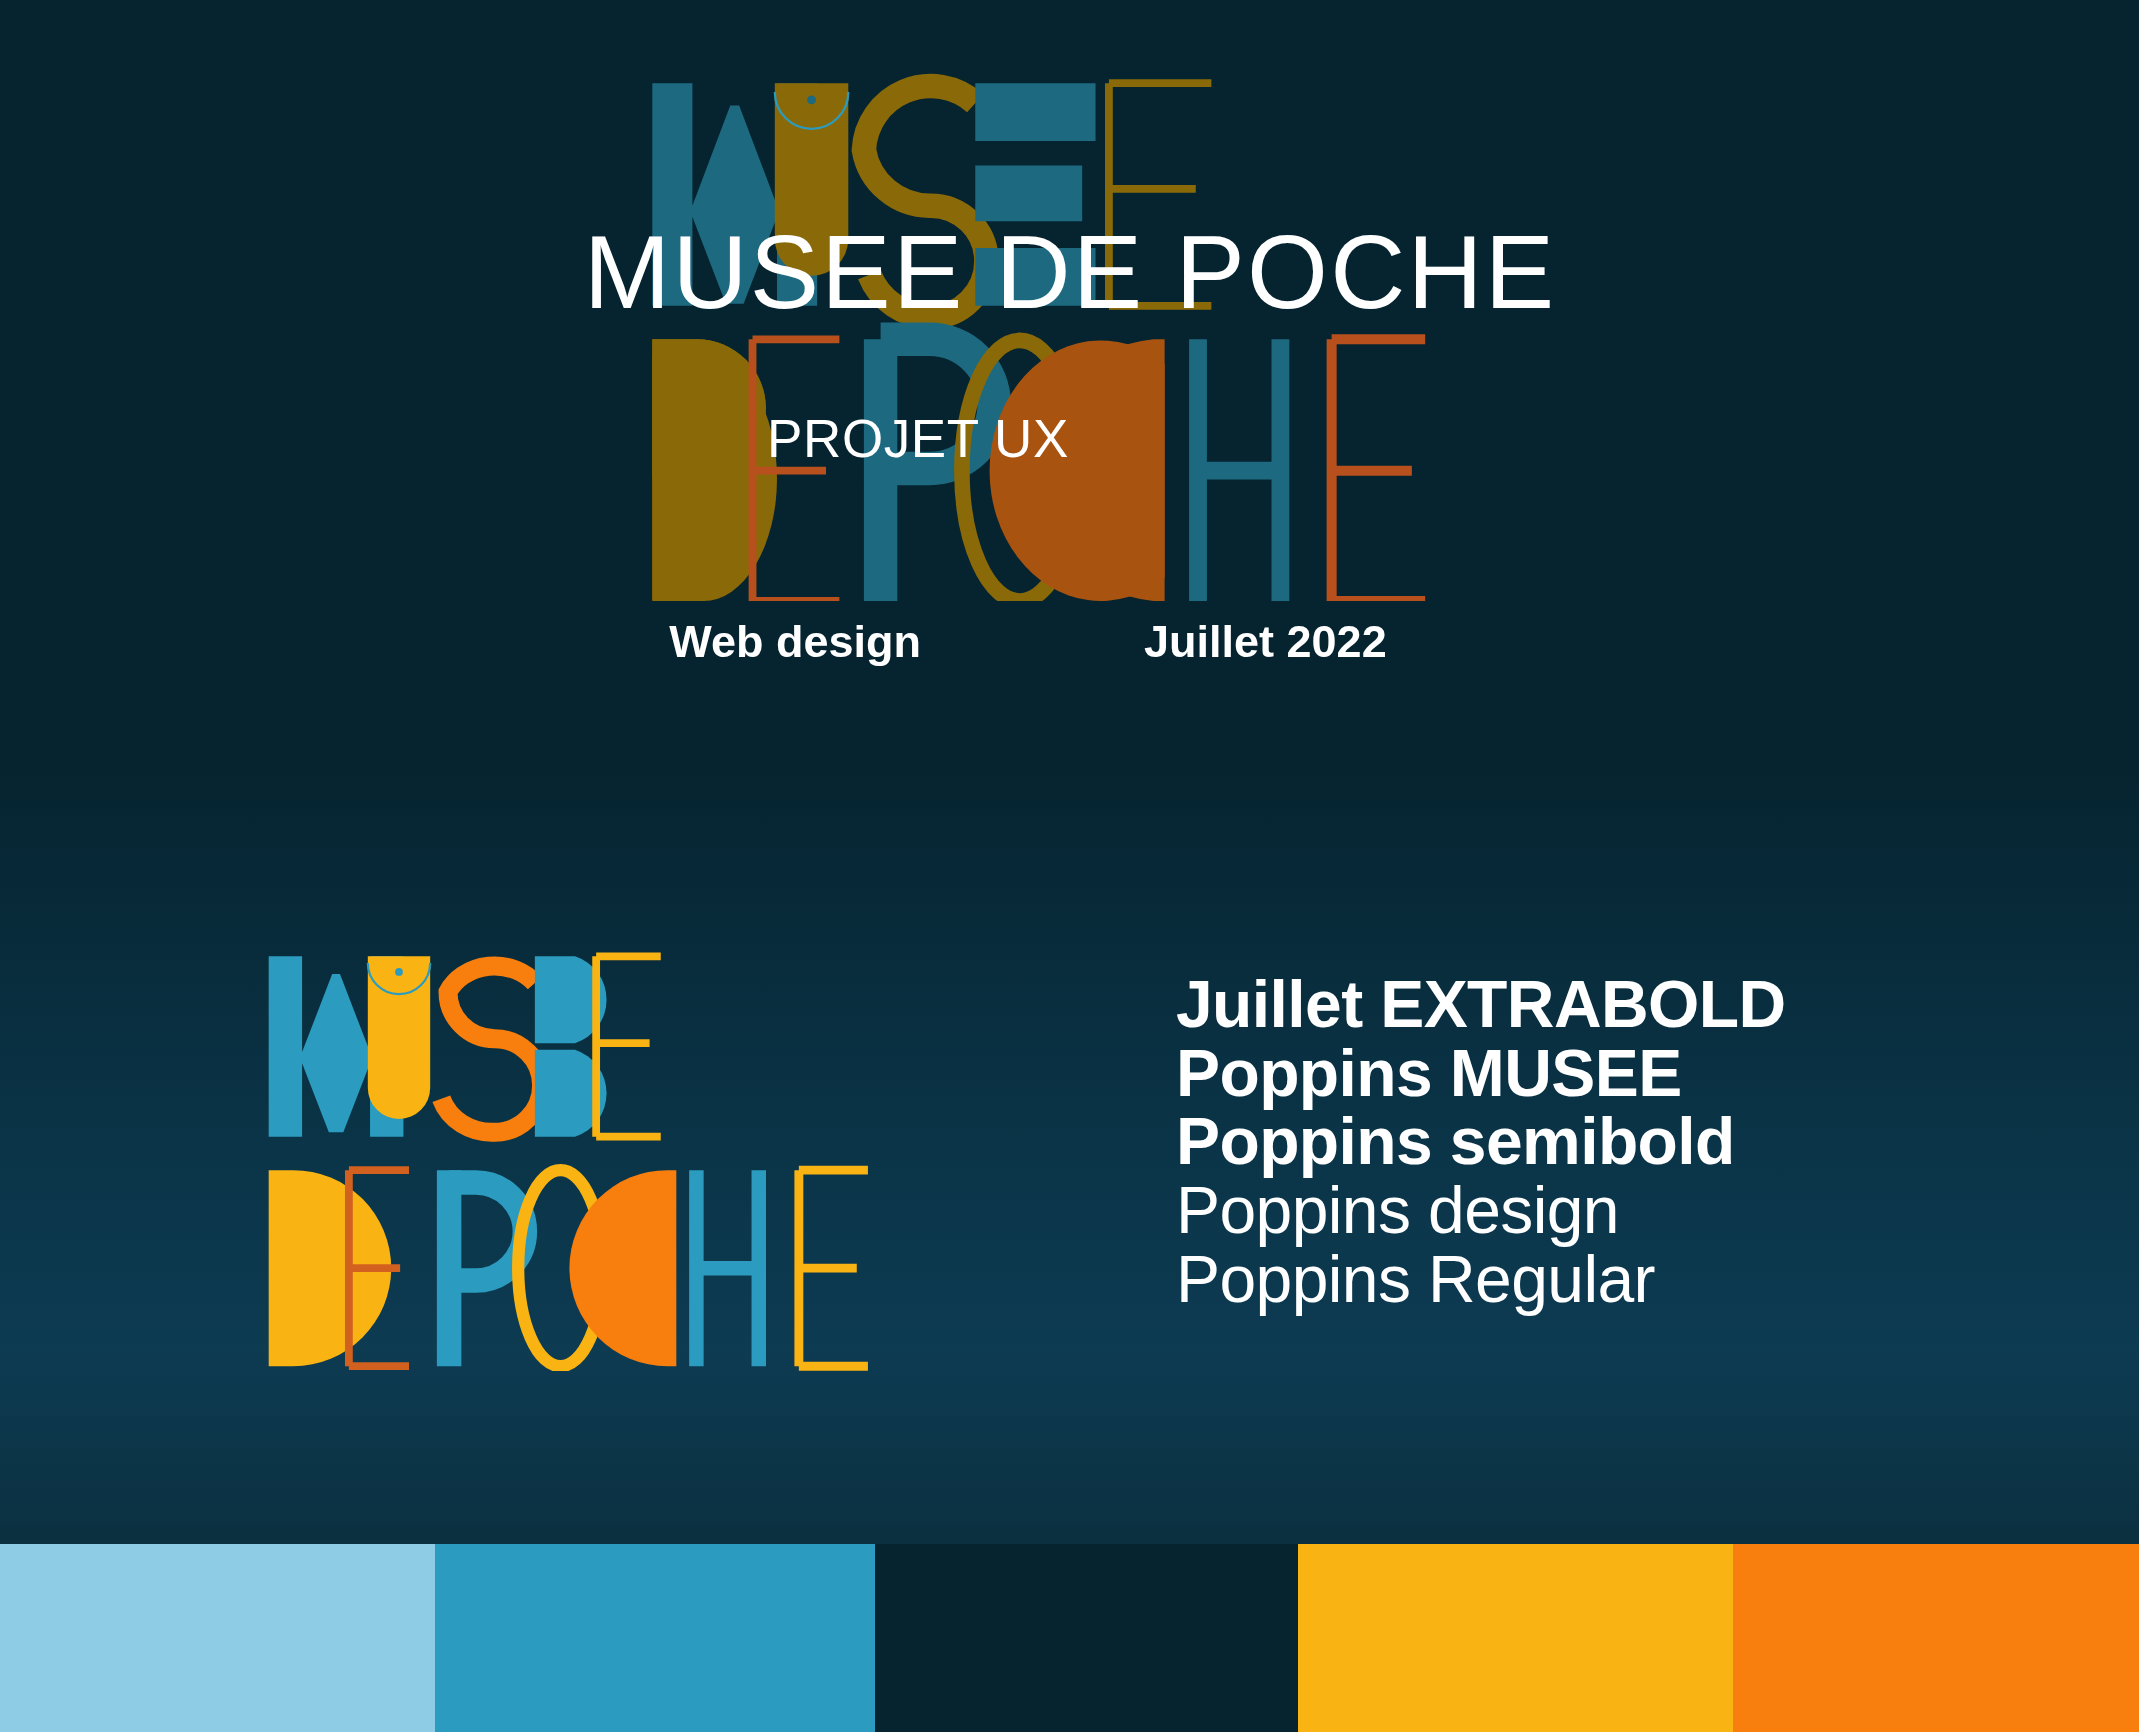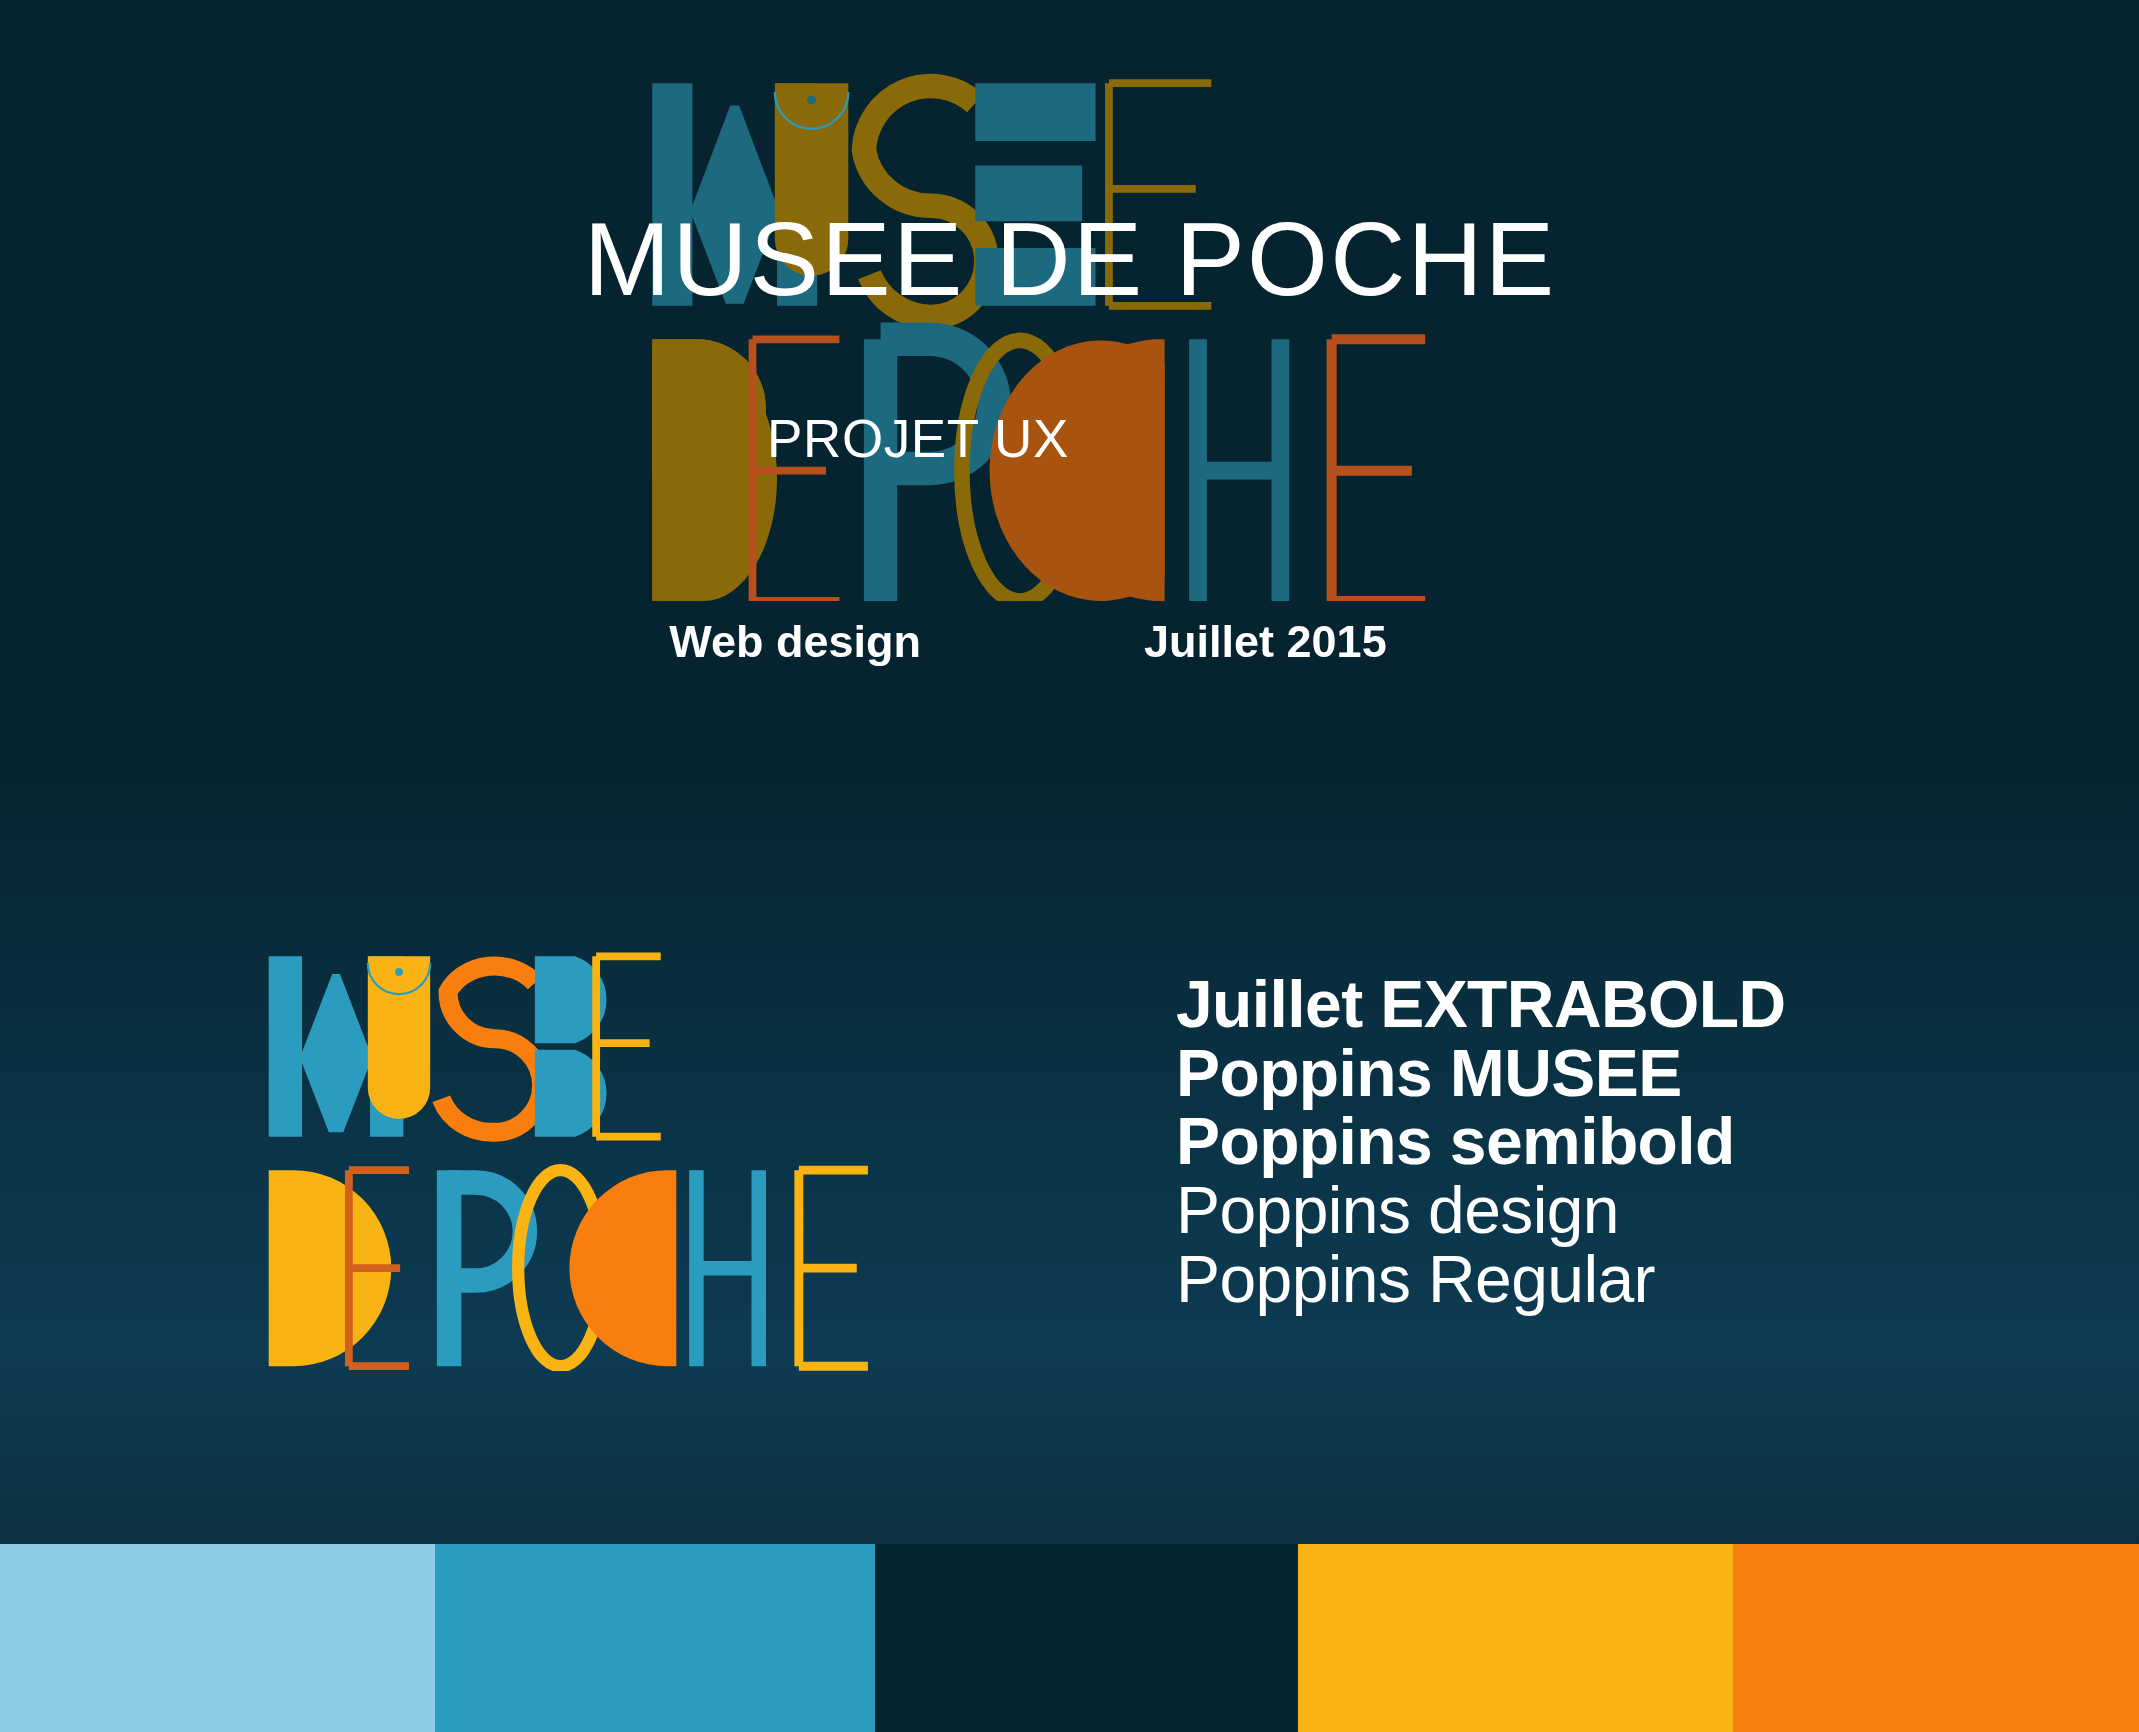--- a/index.html
+++ b/index.html
@@ -31,21 +31,21 @@
     left: 641px;
     top: 72px;
     width: 869px;
     height: 529px;
     opacity: 1;
   }
 
   .hero-title {
     position: absolute;
     left: 0;
-    top: 207px;
+    top: 220px;
     width: 2140px;
     text-align: center;
     color: #ffffff;
     font-size: 104px;
     letter-spacing: 2.2px;
     font-weight: 400;
     line-height: 1;
     white-space: nowrap;
   }
   .hero-sub {
@@ -159,21 +159,21 @@
 
       <path d="M620 240 h84 M620 240 v235 M620 358 h72 M620 475 h84" fill="none" stroke="#b8501d" stroke-width="9"></path>
     </svg>
   </div>
 
   <div class="hero-title">MUSEE DE POCHE</div>
   <div class="hero-sub">PROJET UX</div>
 
   <div class="hero-meta">
     <span>Web design</span>
-    <span>Juillet 2015</span>
+    <span>Juillet 2022</span>
   </div>
 </div>
 
 <div class="mid"></div>
 
 <div class="logo-block">
   <svg viewBox="0 0 615 380" width="685" height="424" xmlns="http://www.w3.org/2000/svg" aria-hidden="true">
 
     <path d="M6 8 h30 v86 l27 -70 h7 l27 70 v-86 h30 v162 h-30 v-66 l-24 62 h-13 l-24 -62 v66 h-30 z" fill="#2b9cbf"></path>
 

